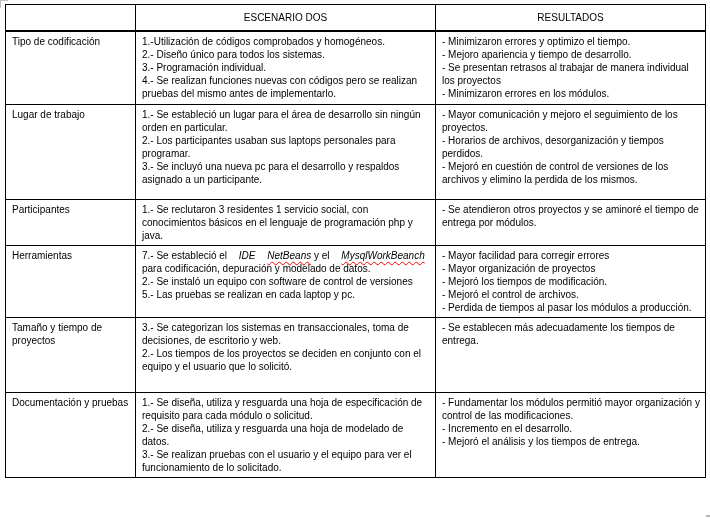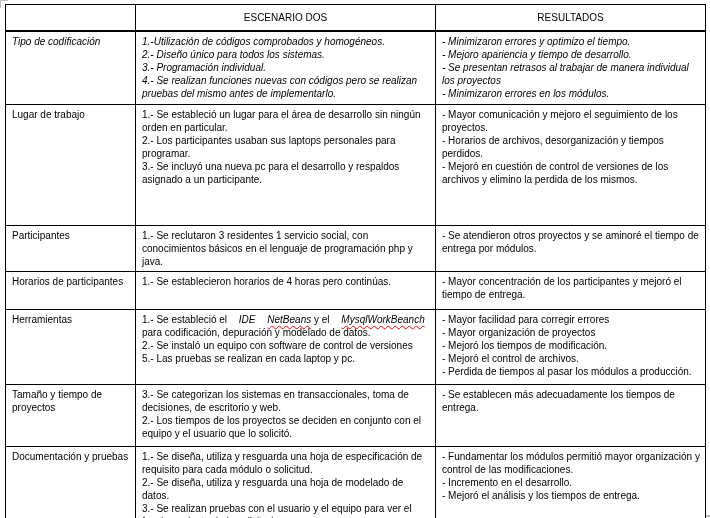--- a/index.html
+++ b/index.html
@@ -38,22 +38,22 @@
     padding: 3px 5px 3px 6px;
     overflow: hidden;
   }
   table.doc-table thead th {
     text-align: center;
     vertical-align: middle;
     padding: 2px 4px;
     border-bottom-width: 2px;
   }
   thead tr { height: 26px; }
-  tbody tr:nth-child(1) { height: 74px; font-style: italic; }
-  tbody tr:nth-child(2) { height: 121px; }
+  tbody tr:nth-child(1) { height: 74px; }
+  tbody tr:nth-child(2) { height: 95px; }
   tbody tr:nth-child(3) { height: 46px; margin-top: 7px; }
   tbody tr:nth-child(4) { height: 38px; }
   tbody tr:nth-child(5) { height: 75px; }
   tbody tr:nth-child(6) { height: 62px; }
   tbody tr:nth-child(7) { height: 79px; }
   .line { margin: 0; }
   .italic { font-style: italic; margin-left: 9px; }
   .misspelled {
     text-decoration-line: underline;
     text-decoration-style: wavy;
@@ -136,35 +136,24 @@
           </td>
           <td>
             <div class="line">1.- Se reclutaron 3 residentes 1 servicio social, con conocimientos básicos en el lenguaje de programación php y java.</div>
           </td>
           <td>
             <div class="line">- Se atendieron otros proyectos y se aminoré el tiempo de entrega por módulos.</div>
           </td>
         </tr>
         <tr>
           <td>
-            <div class="line">Horarios de participantes</div>
-          </td>
-          <td>
-            <div class="line">1.- Se establecieron horarios de 4 horas pero continúas.</div>
-          </td>
-          <td>
-            <div class="line">- Mayor concentración de los participantes y mejoró el tiempo de entrega.</div>
-          </td>
-        </tr>
-        <tr>
-          <td>
             <div class="line">Herramientas</div>
           </td>
           <td>
-            <div class="line"><span>1.- Se estableció el </span><span class="italic">IDE </span><span class="italic misspelled">NetBeans</span><span> y el </span><span class="italic misspelled">MysqlWorkBeanch</span><span> para codificación, depuración y modelado de datos.</span></div>
+            <div class="line"><span>7.- Se estableció el </span><span class="italic">IDE </span><span class="italic misspelled">NetBeans</span><span> y el </span><span class="italic misspelled">MysqlWorkBeanch</span><span> para codificación, depuración y modelado de datos.</span></div>
             <div class="line">2.- Se instaló un equipo con software de control de versiones</div>
             <div class="line">5.- Las pruebas se realizan en cada laptop y pc.</div>
           </td>
           <td>
             <div class="line">- Mayor facilidad para corregir errores</div>
             <div class="line">- Mayor organización de proyectos</div>
             <div class="line">- Mejoró los tiempos de modificación.</div>
             <div class="line">- Mejoró el control de archivos.</div>
             <div class="line">- Perdida de tiempos al pasar los módulos a producción.</div>
           </td>

